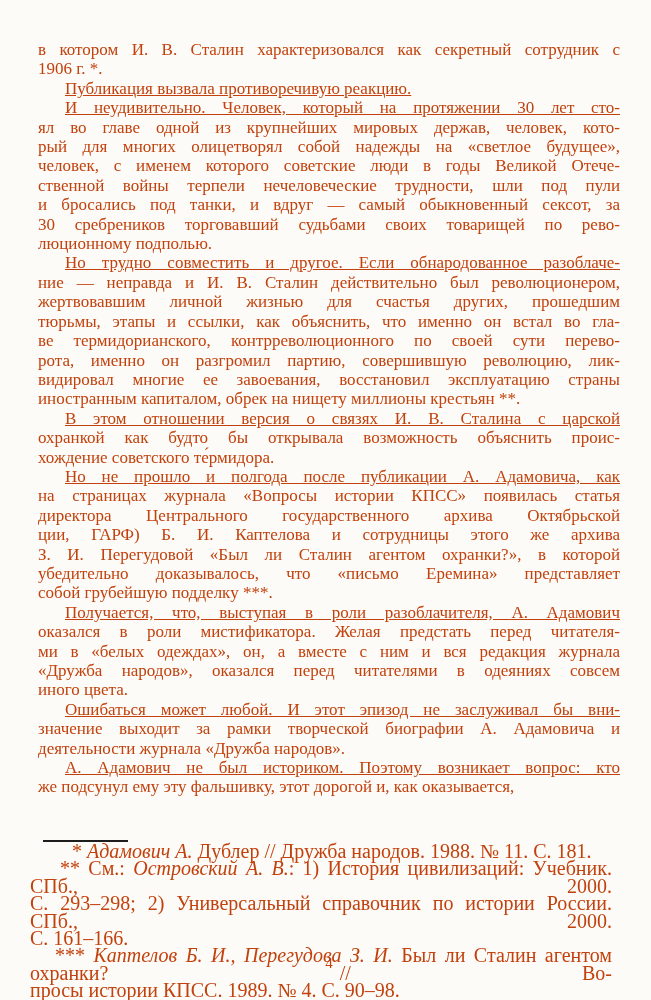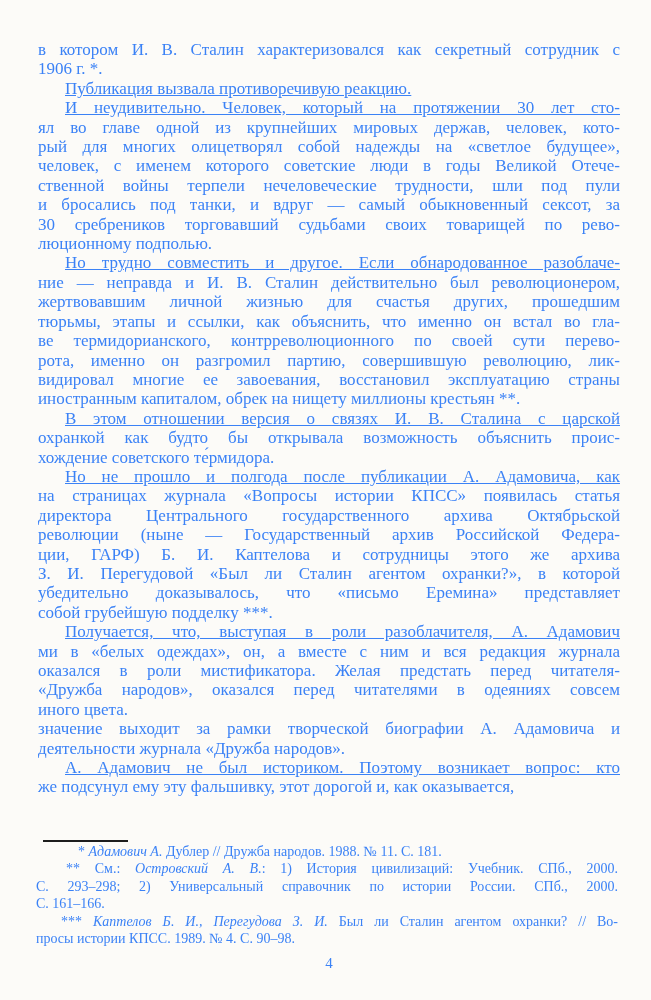--- a/index.html
+++ b/index.html
@@ -2,21 +2,21 @@
 <html lang="ru"><head>
 <meta charset="utf-8">
 <style>
   html, body { margin: 0; padding: 0; background: #e8e8e8; }
   .page {
     position: relative;
     width: 651px;
     height: 1000px;
     background: #fcfbf8;
     font-family: "Liberation Serif", serif;
-    color: #3b82f6;
+    color: #c2410c;
     overflow: hidden;
     margin: 0 auto;
   }
   .body-text {
     position: absolute;
     left: 38px;
     top: 40px;
     width: 582px;
     font-size: 17px;
     line-height: 19.4px;
@@ -35,24 +35,24 @@
   .fn-sep {
     position: absolute;
     left: 43px;
     top: 840px;
     width: 85px;
     height: 2px;
     background: #1d1d1d;
   }
   .footnotes {
     position: absolute;
-    left: 36px;
+    left: 30px;
     top: 843px;
     width: 582px;
-    font-size: 14px;
+    font-size: 20px;
     line-height: 17.4px;
   }
   .it { font-style: italic; }
   .page-number {
     position: absolute;
     left: 38px;
     top: 955px;
     width: 582px;
     text-align: center;
     font-size: 15px;
@@ -92,34 +92,34 @@
       </div>
       <div class="para">
         <div class="line indent">В этом отношении версия о связях И. В. Сталина с царской</div>
         <div class="line">охранкой как будто бы открывала возможность объяснить проис-</div>
         <div class="line last">хождение советского те́рмидора.</div>
       </div>
       <div class="para">
         <div class="line indent">Но не прошло и полгода после публикации А. Адамовича, как</div>
         <div class="line">на страницах журнала «Вопросы истории КПСС» появилась статья</div>
         <div class="line">директора Центрального государственного архива Октябрьской</div>
-        <div class="line">революции (ныне — Государственный архив Российской Федера-</div>
         <div class="line">ции, ГАРФ) Б. И. Каптелова и сотрудницы этого же архива</div>
         <div class="line">З. И. Перегудовой «Был ли Сталин агентом охранки?», в которой</div>
         <div class="line">убедительно доказывалось, что «письмо Еремина» представляет</div>
         <div class="line last">собой грубейшую подделку ***.</div>
       </div>
       <div class="para">
         <div class="line indent">Получается, что, выступая в роли разоблачителя, А. Адамович</div>
+        <div class="line">оказался в роли мистификатора. Желая предстать перед читателя-</div>
         <div class="line">ми в «белых одеждах», он, а вместе с ним и вся редакция журнала</div>
-        <div class="line">оказался в роли мистификатора. Желая предстать перед читателя-</div>
         <div class="line">«Дружба народов», оказался перед читателями в одеяниях совсем</div>
         <div class="line last">иного цвета.</div>
       </div>
       <div class="para">
+        <div class="line indent">Ошибаться может любой. И этот эпизод не заслуживал бы вни-</div>
         <div class="line">значение выходит за рамки творческой биографии А. Адамовича и</div>
         <div class="line last">деятельности журнала «Дружба народов».</div>
       </div>
       <div class="para">
         <div class="line indent">А. Адамович не был историком. Поэтому возникает вопрос: кто</div>
         <div class="line last">же подсунул ему эту фальшивку, этот дорогой и, как оказывается,</div>
       </div>
     </div>
   <div class="fn-sep"></div>
   <div class="footnotes">

